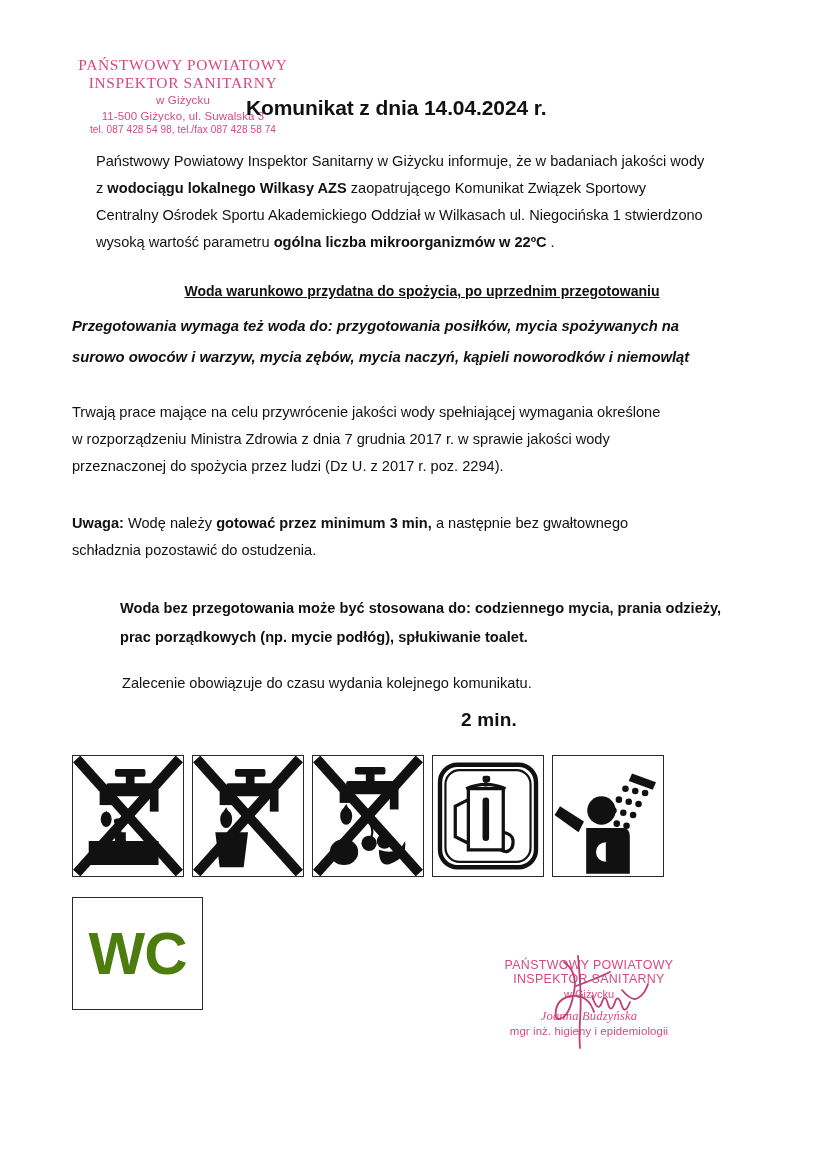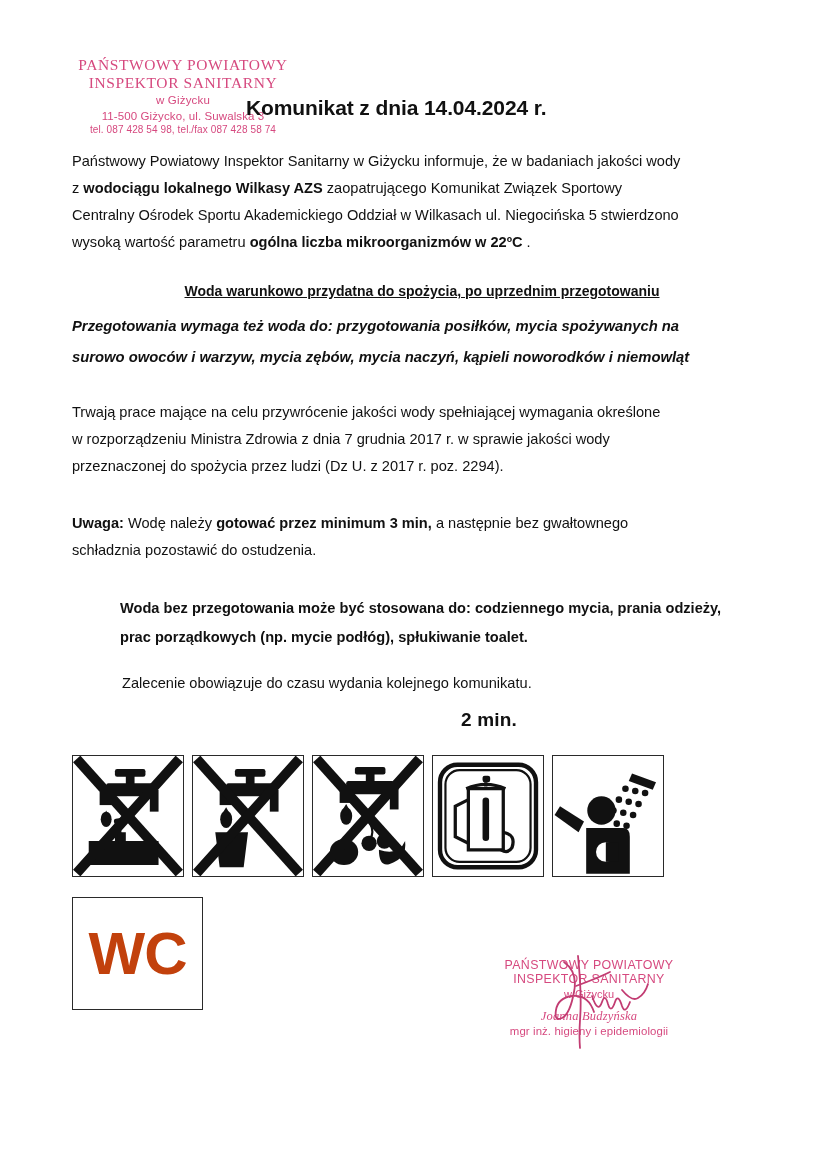--- a/index.html
+++ b/index.html
@@ -71,21 +71,21 @@
     top: 148px;
     width: 700px;
   }
   .para {
     font-size: 14.6px;
     line-height: 27px;
     margin: 0 0 0 0;
   }
   .para b { font-weight: bold; }
 
-  .p-intro { margin-bottom: 22px; }
+  .p-intro { margin-bottom: 22px; margin-left: 24px; }
 
   .highlight-head {
     text-align: center;
     font-size: 14px;
     font-weight: bold;
     text-decoration: underline;
     line-height: 27px;
     margin-bottom: 6px;
   }
   .highlight-body {
@@ -148,21 +148,21 @@
     box-sizing: border-box;
     display: flex;
     align-items: center;
     justify-content: center;
   }
   .picto-wc span {
     font-size: 60px;
     font-weight: bold;
     letter-spacing: -1px;
     line-height: 1;
-    color: #c2410c;
+    color: #4d7c0f;
   }
 
   
   .sig-stamp {
     position: absolute;
     left: 489px;
     top: 958px;
     width: 200px;
     color: #d6497f;
     text-align: center;
@@ -213,21 +213,21 @@
   <div class="hs-l5">tel. 087 428 54 98, tel./fax 087 428 58 74</div>
 </div>
 
 <div class="doc-title">Komunikat z dnia 14.04.2024 r.</div>
 
 <div class="body-wrap">
 
   <div class="para p-intro">
     <span>Państwowy Powiatowy Inspektor Sanitarny w Giżycku informuje, że w badaniach jakości wody</span><br>
     <span>z </span><b>wodociągu lokalnego Wilkasy AZS</b><span> zaopatrującego Komunikat Związek Sportowy</span><br>
-    <span>Centralny Ośrodek Sportu Akademickiego Oddział w Wilkasach ul. Niegocińska 5 stwierdzono</span><br>
+    <span>Centralny Ośrodek Sportu Akademickiego Oddział w Wilkasach ul. Niegocińska 1 stwierdzono</span><br>
     <span>wysoką wartość parametru </span><b>ogólna liczba mikroorganizmów w 22ºC</b><span> .</span>
   </div>
 
   <div class="highlight-head">Woda warunkowo przydatna do spożycia, po uprzednim przegotowaniu</div>
 
   <div class="highlight-body">
     <span>Przegotowania wymaga też woda do: przygotowania posiłków, mycia spożywanych na</span><br>
     <span>surowo owoców i warzyw, mycia zębów, mycia naczyń, kąpieli noworodków i niemowląt</span>
   </div>
 

